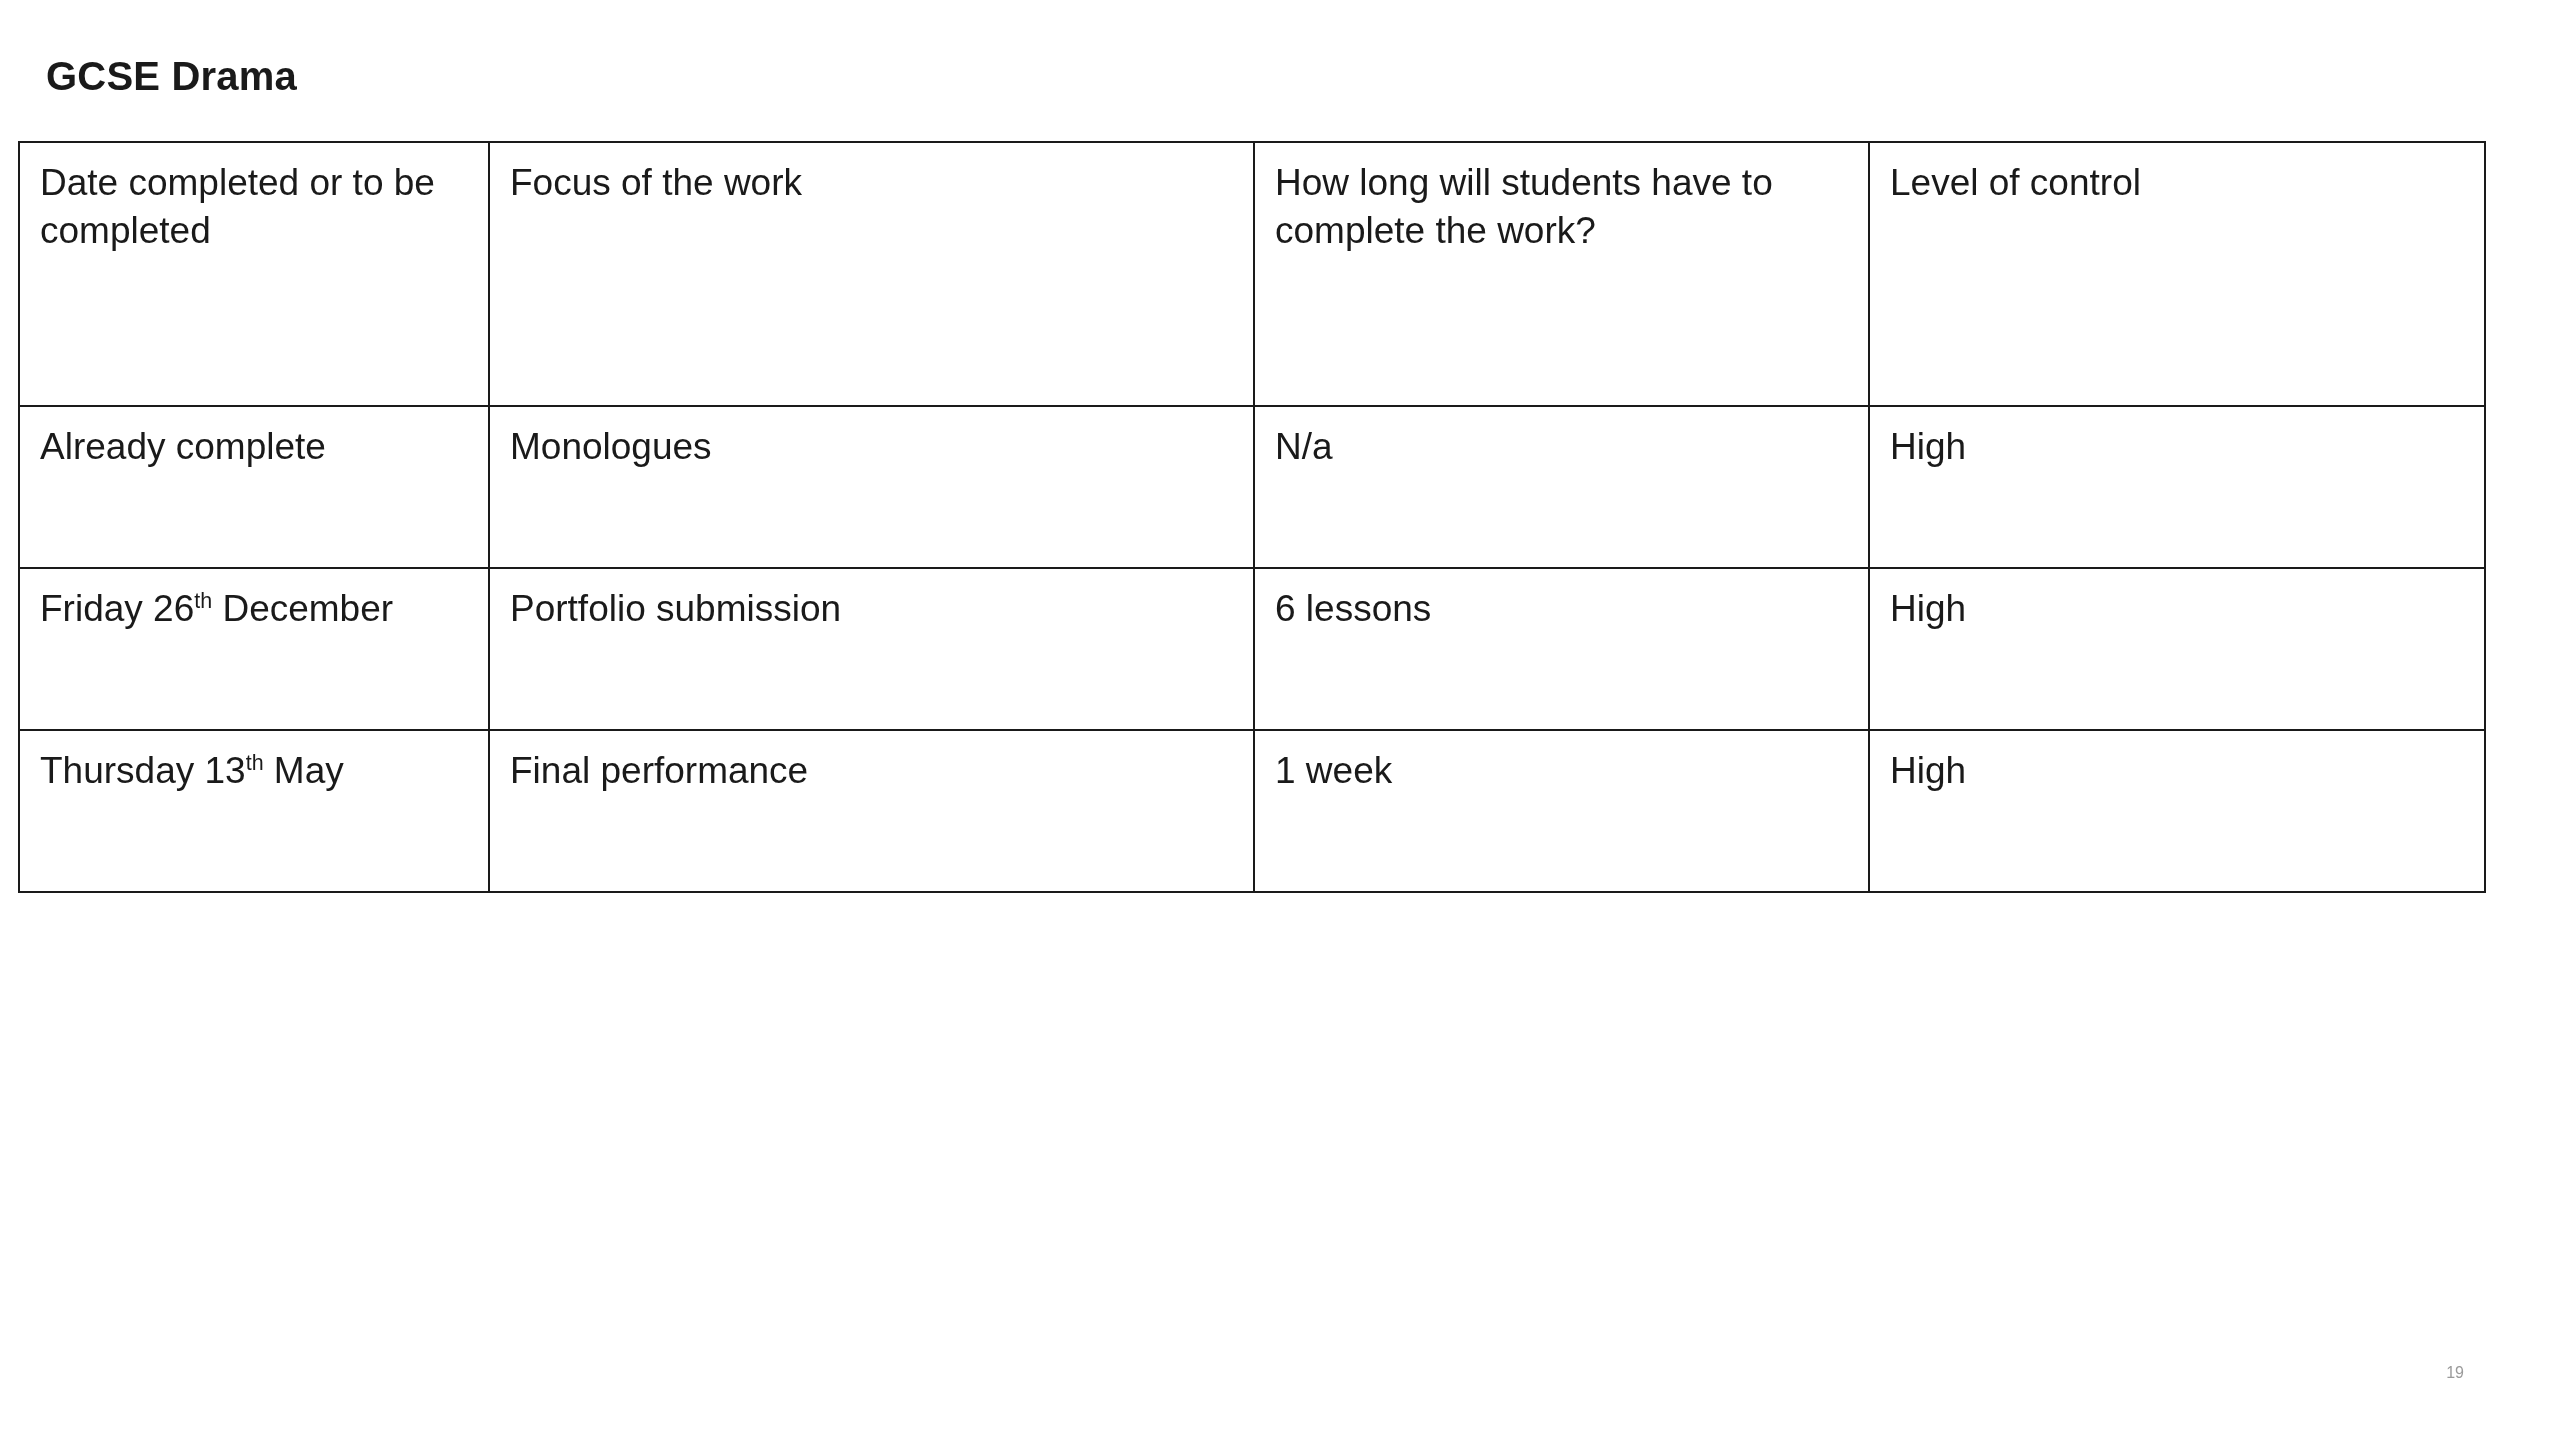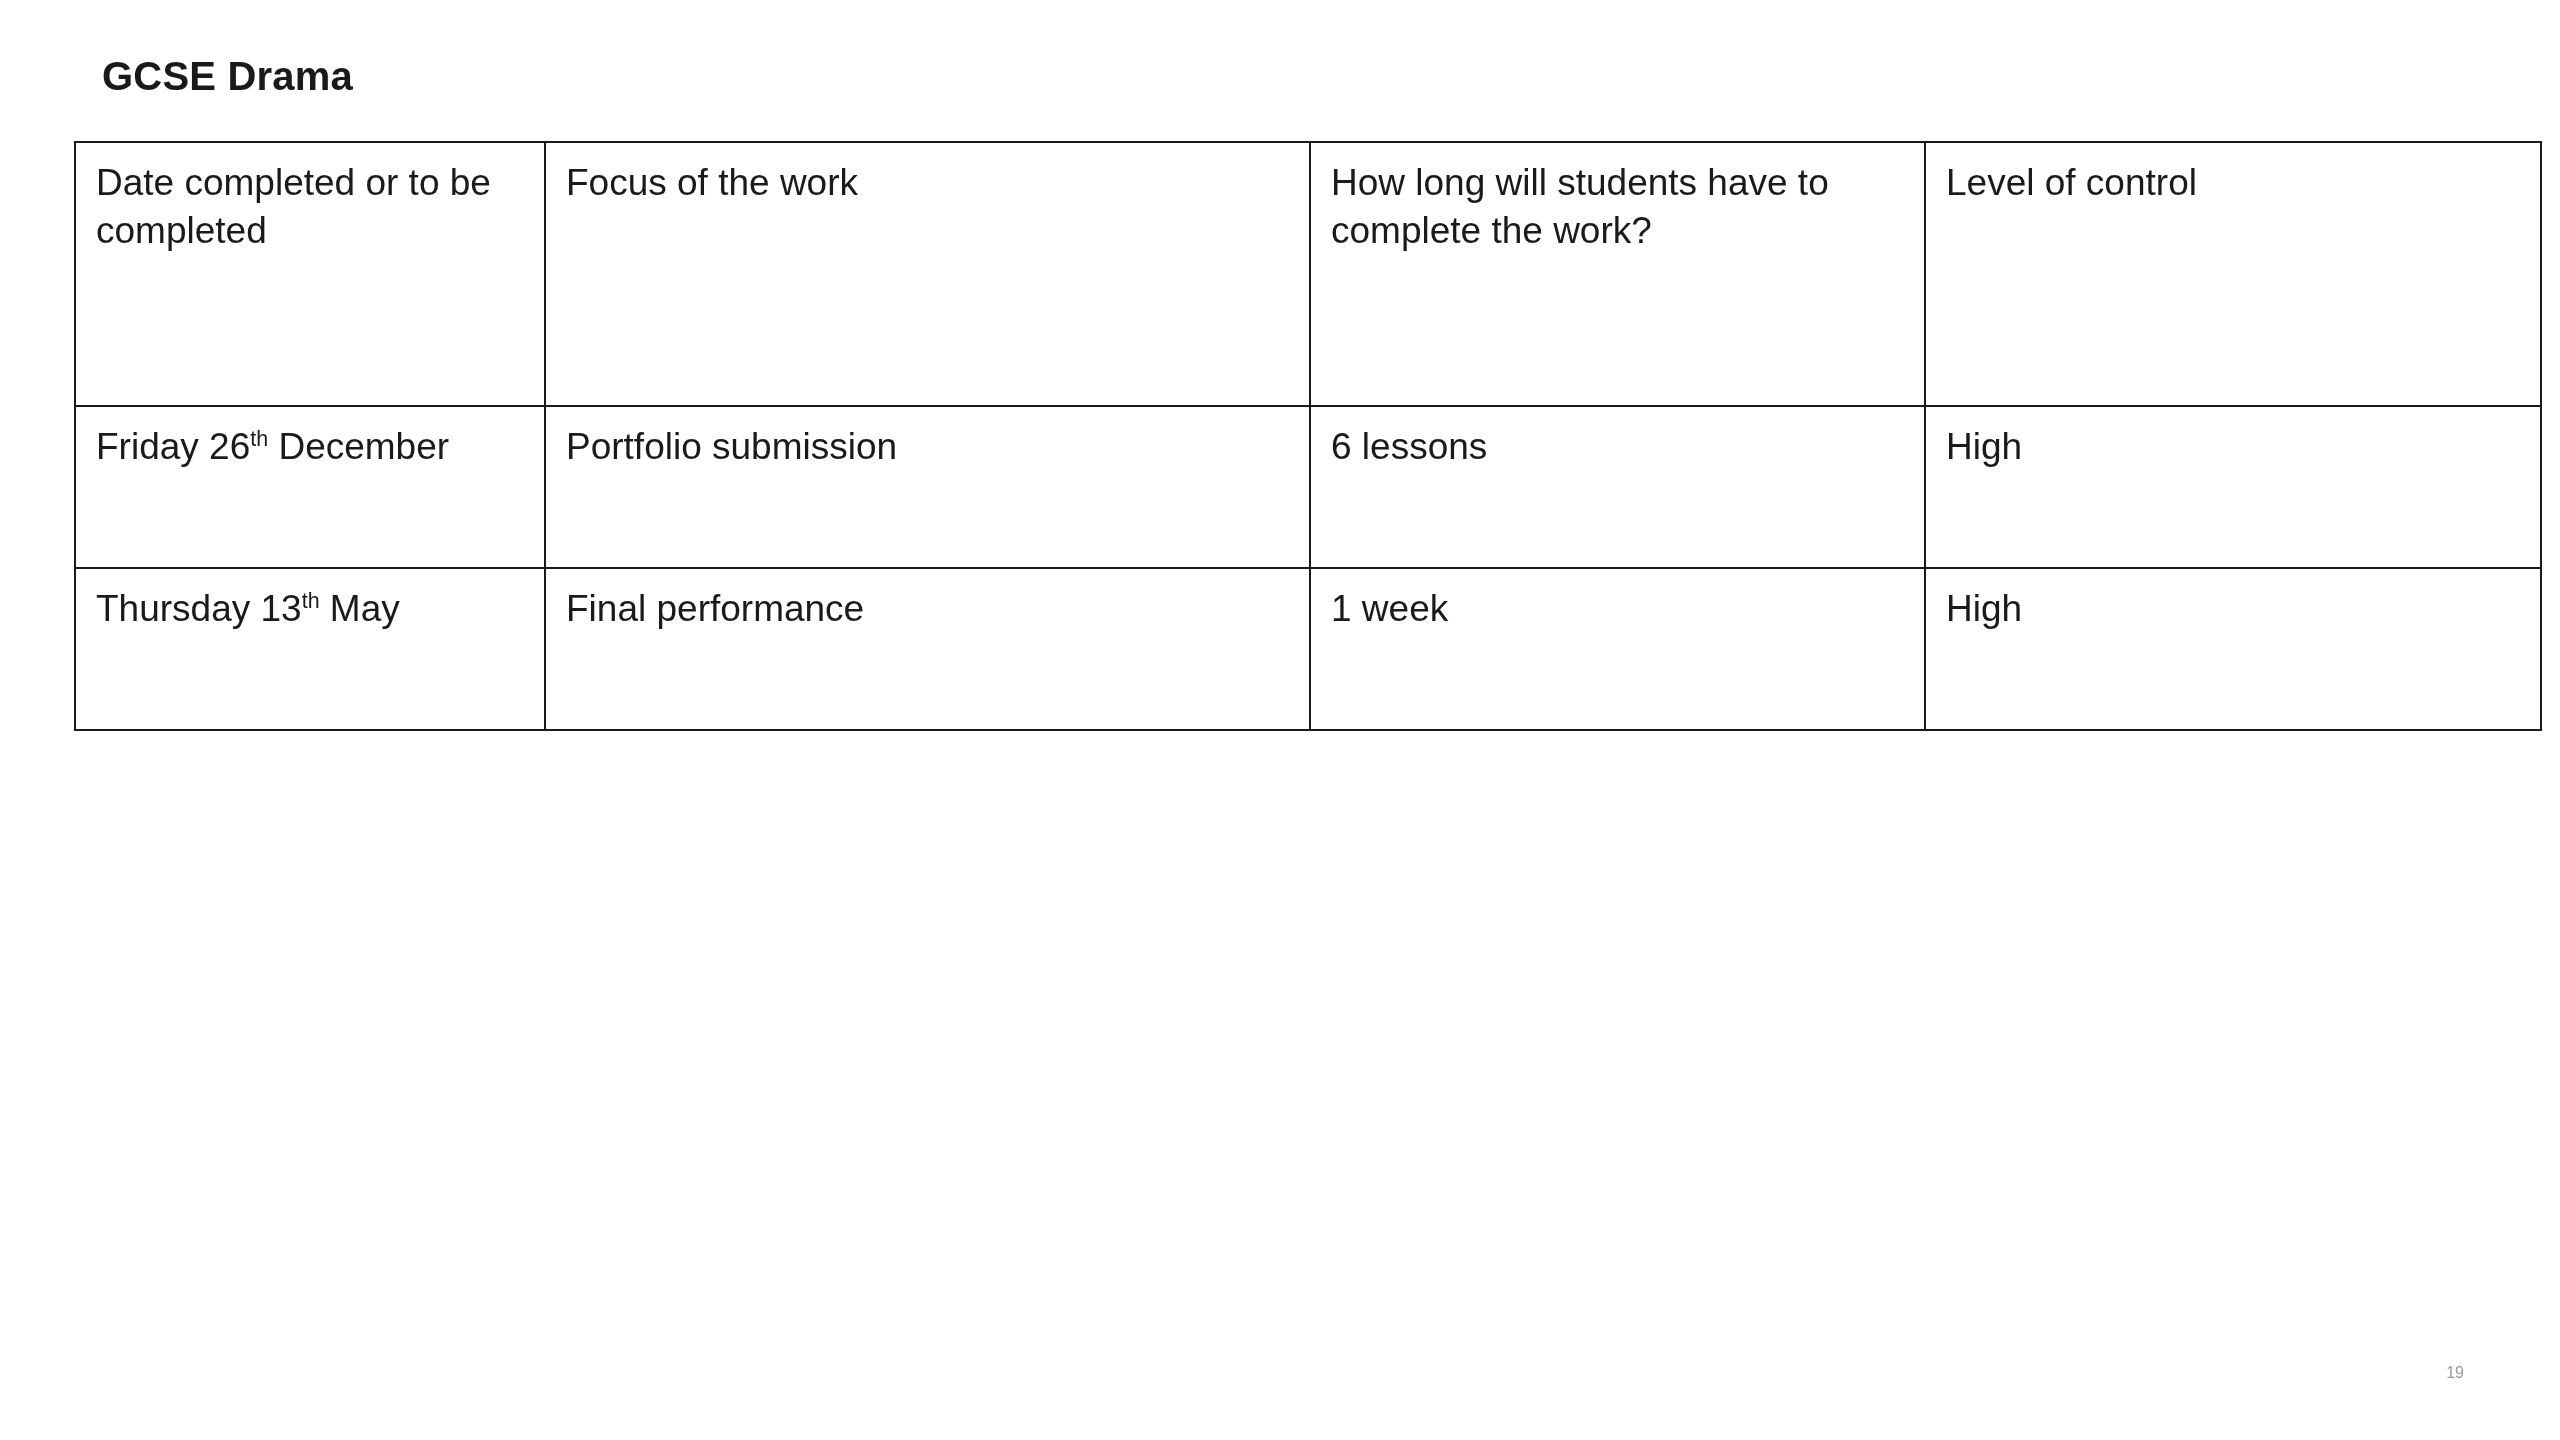--- a/index.html
+++ b/index.html
@@ -14,21 +14,21 @@
     color: #1a1a1a;
     position: relative;
     overflow: hidden;
   }
 
   .slide {
     position: relative;
     width: 2560px;
     height: 1440px;
     box-sizing: border-box;
-    padding: 40px 60px 0 96px;
+    padding: 40px 60px 0 40px;
   }
 
   .slide-title {
     font-size: 40px;
     font-weight: bold;
     letter-spacing: 0.2px;
     color: #1a1a1a;
     margin: 14px 0 0 6px;
   }
 
@@ -102,20 +102,26 @@
       <thead>
         <tr>
           <th>Date completed or to be completed</th>
           <th>Focus of the work</th>
           <th>How long will students have to complete the work?</th>
           <th>Level of control</th>
         </tr>
       </thead>
       <tbody>
         <tr>
+          <td><span>Already complete</span><sup></sup><span></span></td>
+          <td>Monologues</td>
+          <td>N/a</td>
+          <td>High</td>
+        </tr>
+        <tr>
           <td><span>Friday 26</span><sup>th</sup><span> December</span></td>
           <td>Portfolio submission</td>
           <td>6 lessons</td>
           <td>High</td>
         </tr>
         <tr>
           <td><span>Thursday 13</span><sup>th</sup><span> May</span></td>
           <td>Final performance</td>
           <td>1 week</td>
           <td>High</td>

